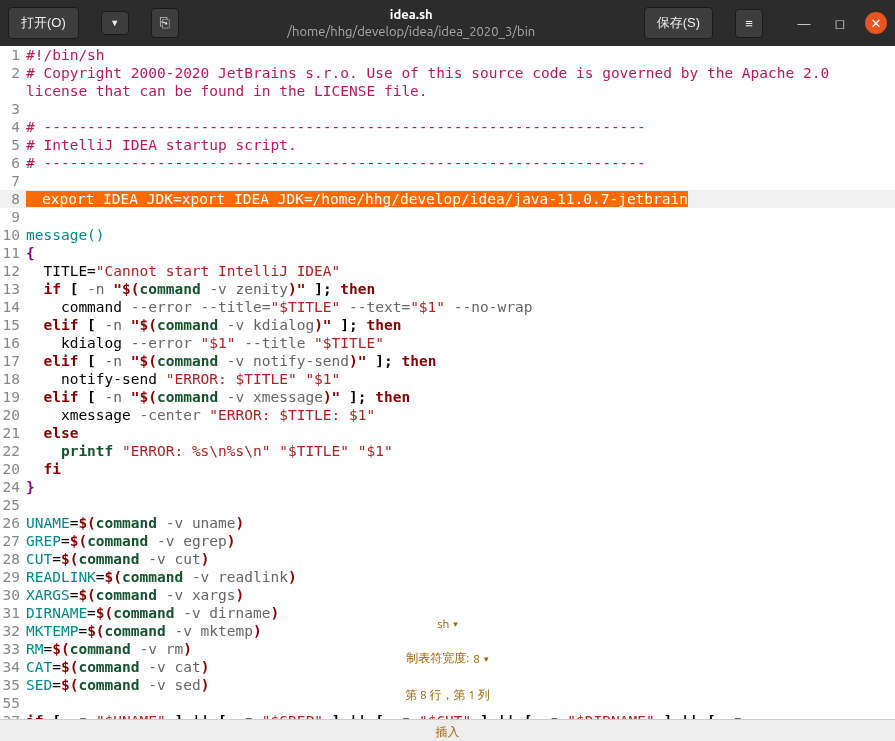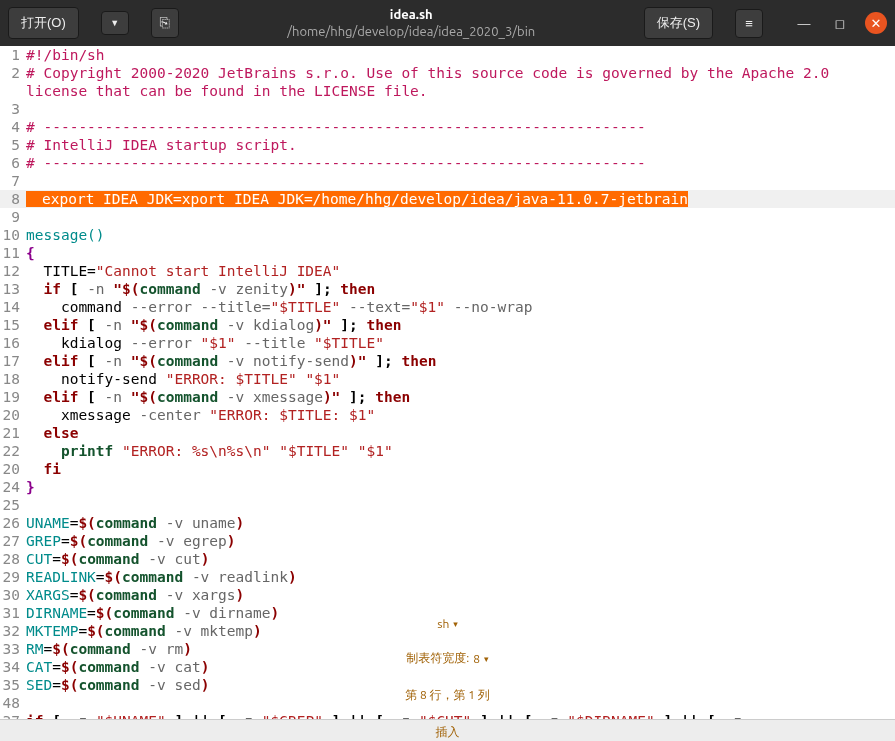--- a/index.html
+++ b/index.html
@@ -96,21 +96,21 @@
 <div class="line"><span class="gutter">26</span><span class="code"><span class="c-var">UNAME</span><span>=</span><span class="c-kw">$(</span><span class="c-fn">command</span><span class="c-op"> -v uname</span><span class="c-kw">)</span></span></div>
 <div class="line"><span class="gutter">27</span><span class="code"><span class="c-var">GREP</span><span>=</span><span class="c-kw">$(</span><span class="c-fn">command</span><span class="c-op"> -v egrep</span><span class="c-kw">)</span></span></div>
 <div class="line"><span class="gutter">28</span><span class="code"><span class="c-var">CUT</span><span>=</span><span class="c-kw">$(</span><span class="c-fn">command</span><span class="c-op"> -v cut</span><span class="c-kw">)</span></span></div>
 <div class="line"><span class="gutter">29</span><span class="code"><span class="c-var">READLINK</span><span>=</span><span class="c-kw">$(</span><span class="c-fn">command</span><span class="c-op"> -v readlink</span><span class="c-kw">)</span></span></div>
 <div class="line"><span class="gutter">30</span><span class="code"><span class="c-var">XARGS</span><span>=</span><span class="c-kw">$(</span><span class="c-fn">command</span><span class="c-op"> -v xargs</span><span class="c-kw">)</span></span></div>
 <div class="line"><span class="gutter">31</span><span class="code"><span class="c-var">DIRNAME</span><span>=</span><span class="c-kw">$(</span><span class="c-fn">command</span><span class="c-op"> -v dirname</span><span class="c-kw">)</span></span></div>
 <div class="line"><span class="gutter">32</span><span class="code"><span class="c-var">MKTEMP</span><span>=</span><span class="c-kw">$(</span><span class="c-fn">command</span><span class="c-op"> -v mktemp</span><span class="c-kw">)</span></span></div>
 <div class="line"><span class="gutter">33</span><span class="code"><span class="c-var">RM</span><span>=</span><span class="c-kw">$(</span><span class="c-fn">command</span><span class="c-op"> -v rm</span><span class="c-kw">)</span></span></div>
 <div class="line"><span class="gutter">34</span><span class="code"><span class="c-var">CAT</span><span>=</span><span class="c-kw">$(</span><span class="c-fn">command</span><span class="c-op"> -v cat</span><span class="c-kw">)</span></span></div>
 <div class="line"><span class="gutter">35</span><span class="code"><span class="c-var">SED</span><span>=</span><span class="c-kw">$(</span><span class="c-fn">command</span><span class="c-op"> -v sed</span><span class="c-kw">)</span></span></div>
-<div class="line"><span class="gutter">48</span><span class="code"></span></div>
+<div class="line"><span class="gutter">55</span><span class="code"></span></div>
 <div class="line"><span class="gutter">37</span><span class="code"><span class="c-kw">if</span><span class="c-punc"> [ </span><span class="c-op">-z</span> <span class="c-str">"$UNAME"</span><span class="c-punc"> ] || [ </span><span class="c-op">-z</span> <span class="c-str">"$GREP"</span><span class="c-punc"> ] || [ </span><span class="c-op">-z</span> <span class="c-str">"$CUT"</span><span class="c-punc"> ] || [ </span><span class="c-op">-z</span> <span class="c-str">"$DIRNAME"</span><span class="c-punc"> ] || [ </span><span class="c-op">-z</span></span></div>
 </div>
 
 <div class="statusbar">
   <div class="seg">
       <span>sh</span> 
       <span class="tri">▾</span>
     </div>
   <div class="seg">
       <span>制表符宽度:</span> 

